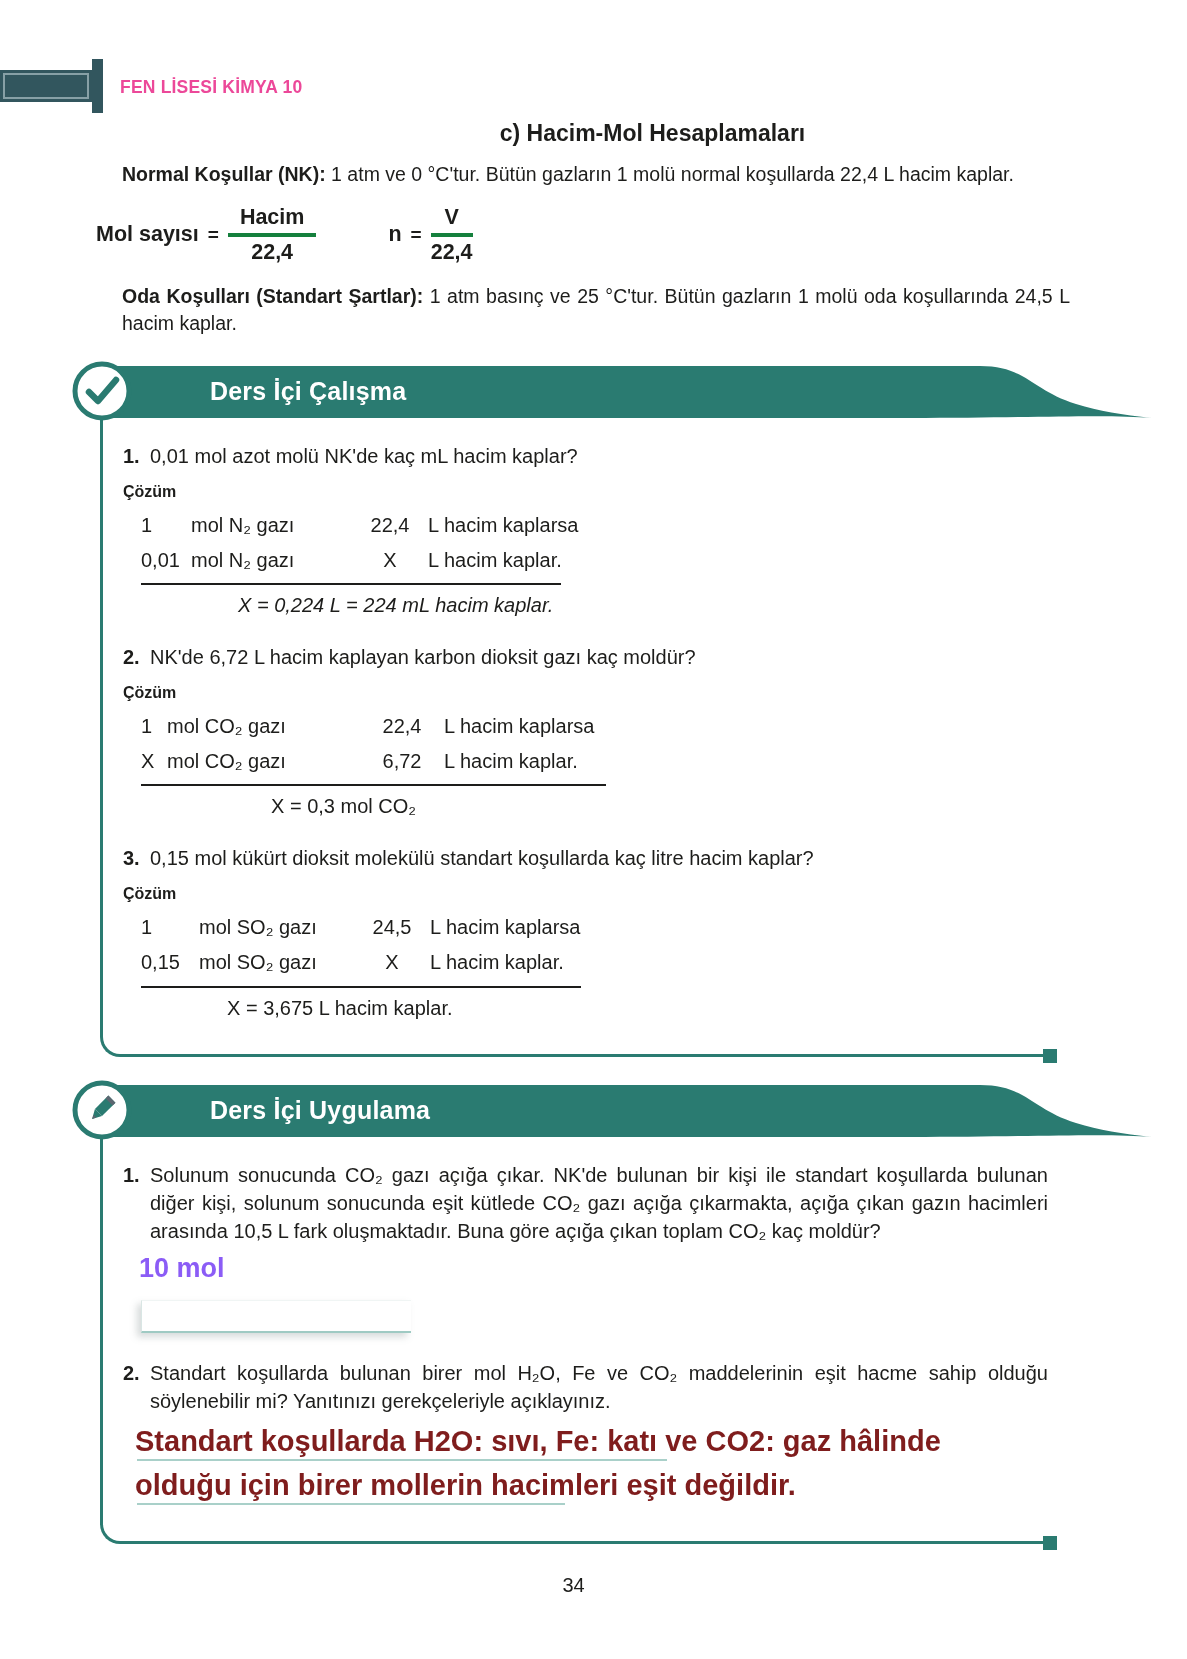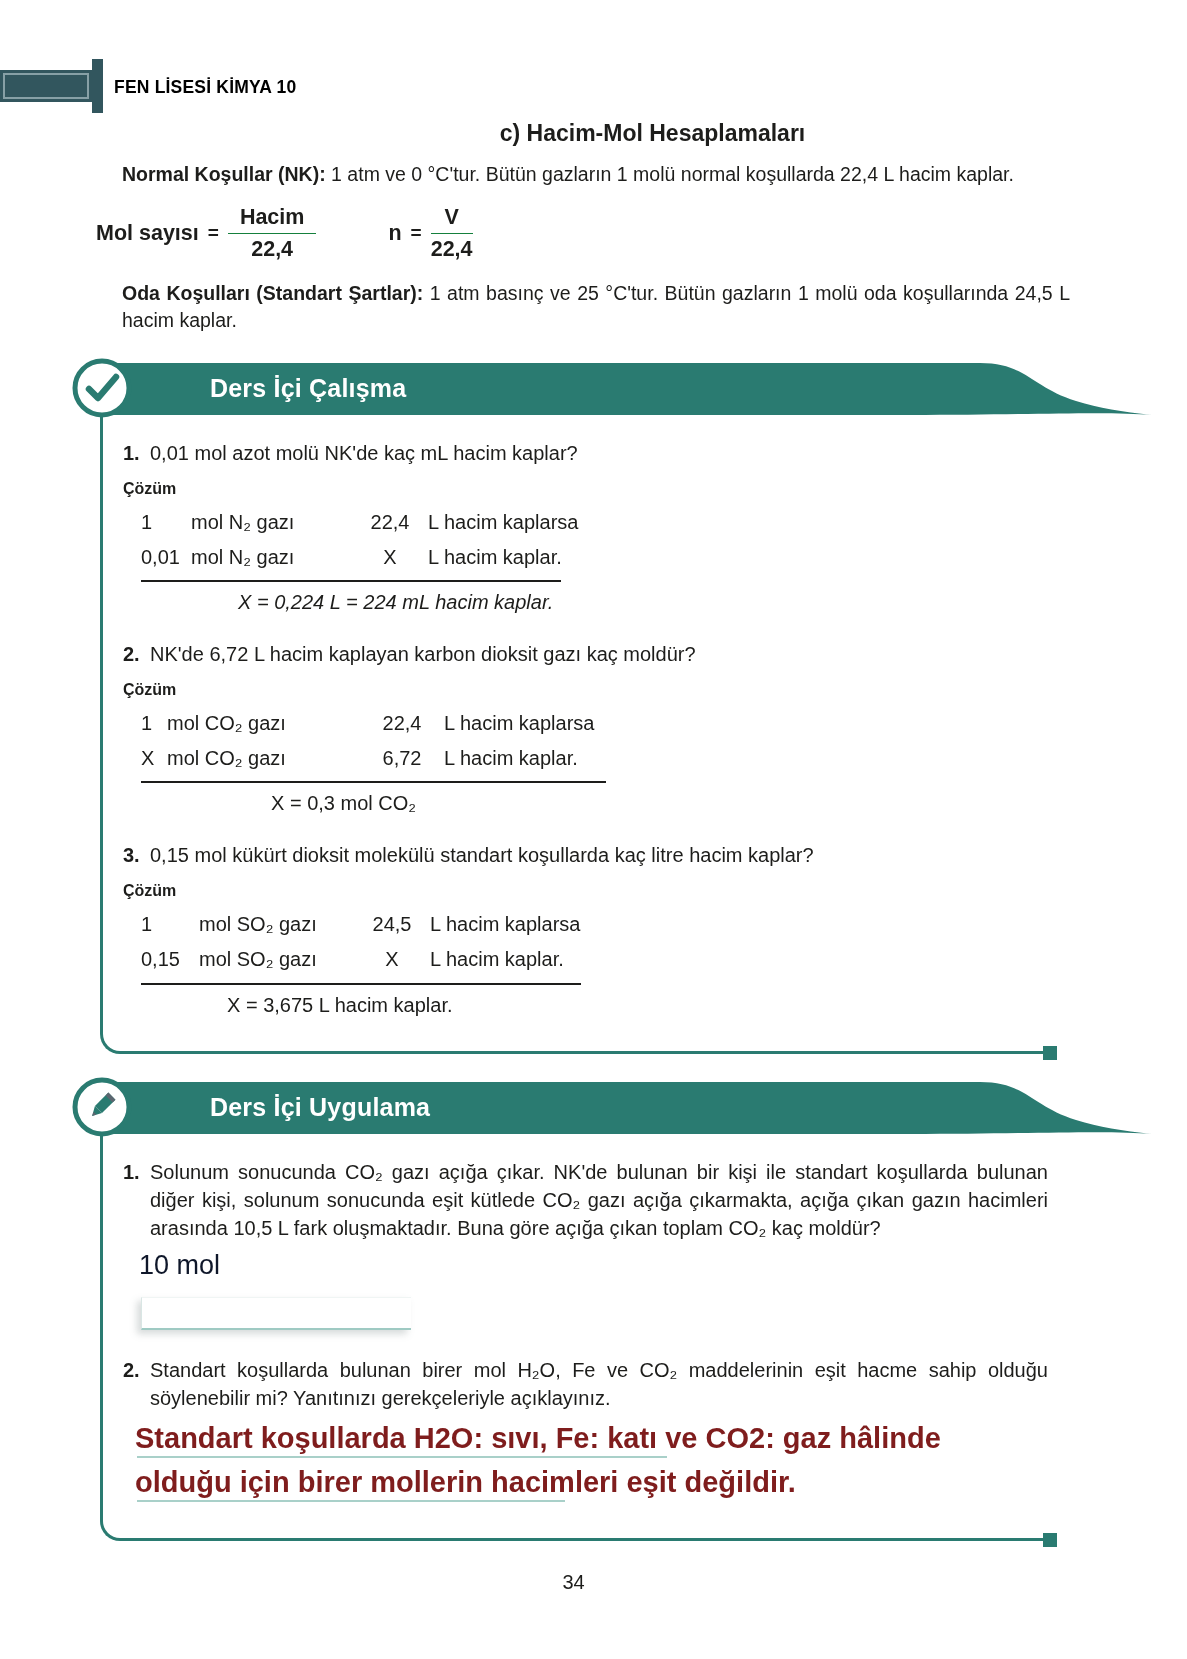--- a/index.html
+++ b/index.html
@@ -6,31 +6,31 @@
   html,body { background:#ffffff; }
   .page {
     position:relative; width:1187px; height:1659px; background:#ffffff;
     font-family:"Liberation Sans","DejaVu Sans",sans-serif; color:#1d1d1b; overflow:hidden;
   }
 
   
   .header-rect { position:absolute; left:0; top:70px; width:92px; height:32px; background:#32565e; }
   .header-rect-inner { position:absolute; inset:3px; border:2px solid #87a0a6; }
   .header-bar  { position:absolute; left:92px; top:59px; width:11px; height:54px; background:#32565e; }
-  .header-title { position:absolute; left:114px; top:77px; font-size:17.5px; font-weight:700; color:#000000; letter-spacing:.2px; }
+  .header-title { position:absolute; left:120px; top:77px; font-size:17.5px; font-weight:700; color:#ec4899; letter-spacing:.2px; }
 
   
   .content { position:absolute; left:0; top:120px; width:1187px; }
   .section-title { margin:0 4px 14px 122px; font-size:23px; font-weight:700;text-align:center; }
   .para { margin-left:122px; width:948px; font-size:19.5px; line-height:1.42; text-align:justify; }
   .para b { font-weight:700; }
 
   .formula { display:flex; align-items:center; margin:16px 0 18px 96px; font-weight:700; font-size:21.5px; }
   .frac { display:inline-flex; flex-direction:column; text-align:center; }
-  .f-num { border-bottom:1px solid #15803d; padding:0 12px 3px; }
+  .f-num { border-bottom:4px solid #15803d; padding:0 12px 3px; }
   .f-den { padding-top:3px; }
   .f-eq  { margin:0 9px; font-size:19px; }
   .f-n   { margin-left:72px; }
 
   .para.oda { margin-top:4px; }
 
   
   .activity { position:relative; margin:28px 0 0 100px; width:947px; }
   .banner-row { position:relative; height:50px; }
   .banner-svg { position:absolute; left:0; top:0; width:1052px; height:52px; }
@@ -59,21 +59,21 @@
   .p2 .divider { width:465px; }
   .p3 .divider { width:440px; }
   .result { margin-top:9px; font-size:20px; }
   .p1 .result { margin-left:115px;font-style:italic; }
   .p2 .result { margin-left:148px; }
   .p3 .result { margin-left:104px; }
 
   
   .u-q { display:flex; font-size:20px; line-height:1.4; width:925px; }
   .u-q .q-text { text-align:justify; }
-  .answer-red-1 { margin:8px 0 0 16px; color:#0f172a; font-weight:400; font-size:27px; }
+  .answer-red-1 { margin:8px 0 0 16px; color:#8b5cf6; font-weight:700; font-size:27px; }
   .answer-box { margin:16px 0 0 18px; width:270px; height:33px;
                 border-left:1px solid #d9e6e4; border-bottom:2px solid #9fcac3; border-top:1px solid #f0f5f4;
                 box-shadow:-4px 4px 7px rgba(110,125,125,.28); background:#ffffff; }
   .u-q2 { margin-top:20px; }
   .answer-red-2 { position:relative; margin:4px 0 0 12px; width:900px;
                   color:#7f1d1d; font-weight:700; font-size:29px; line-height:1.52; z-index:1; }
   .ans-line { position:absolute; height:2px; background:#a9d0c9; z-index:-1; }
   .ans-line-1 { left:2px; top:40px; width:530px; }
   .ans-line-2 { left:2px; top:84px; width:428px; }
 

